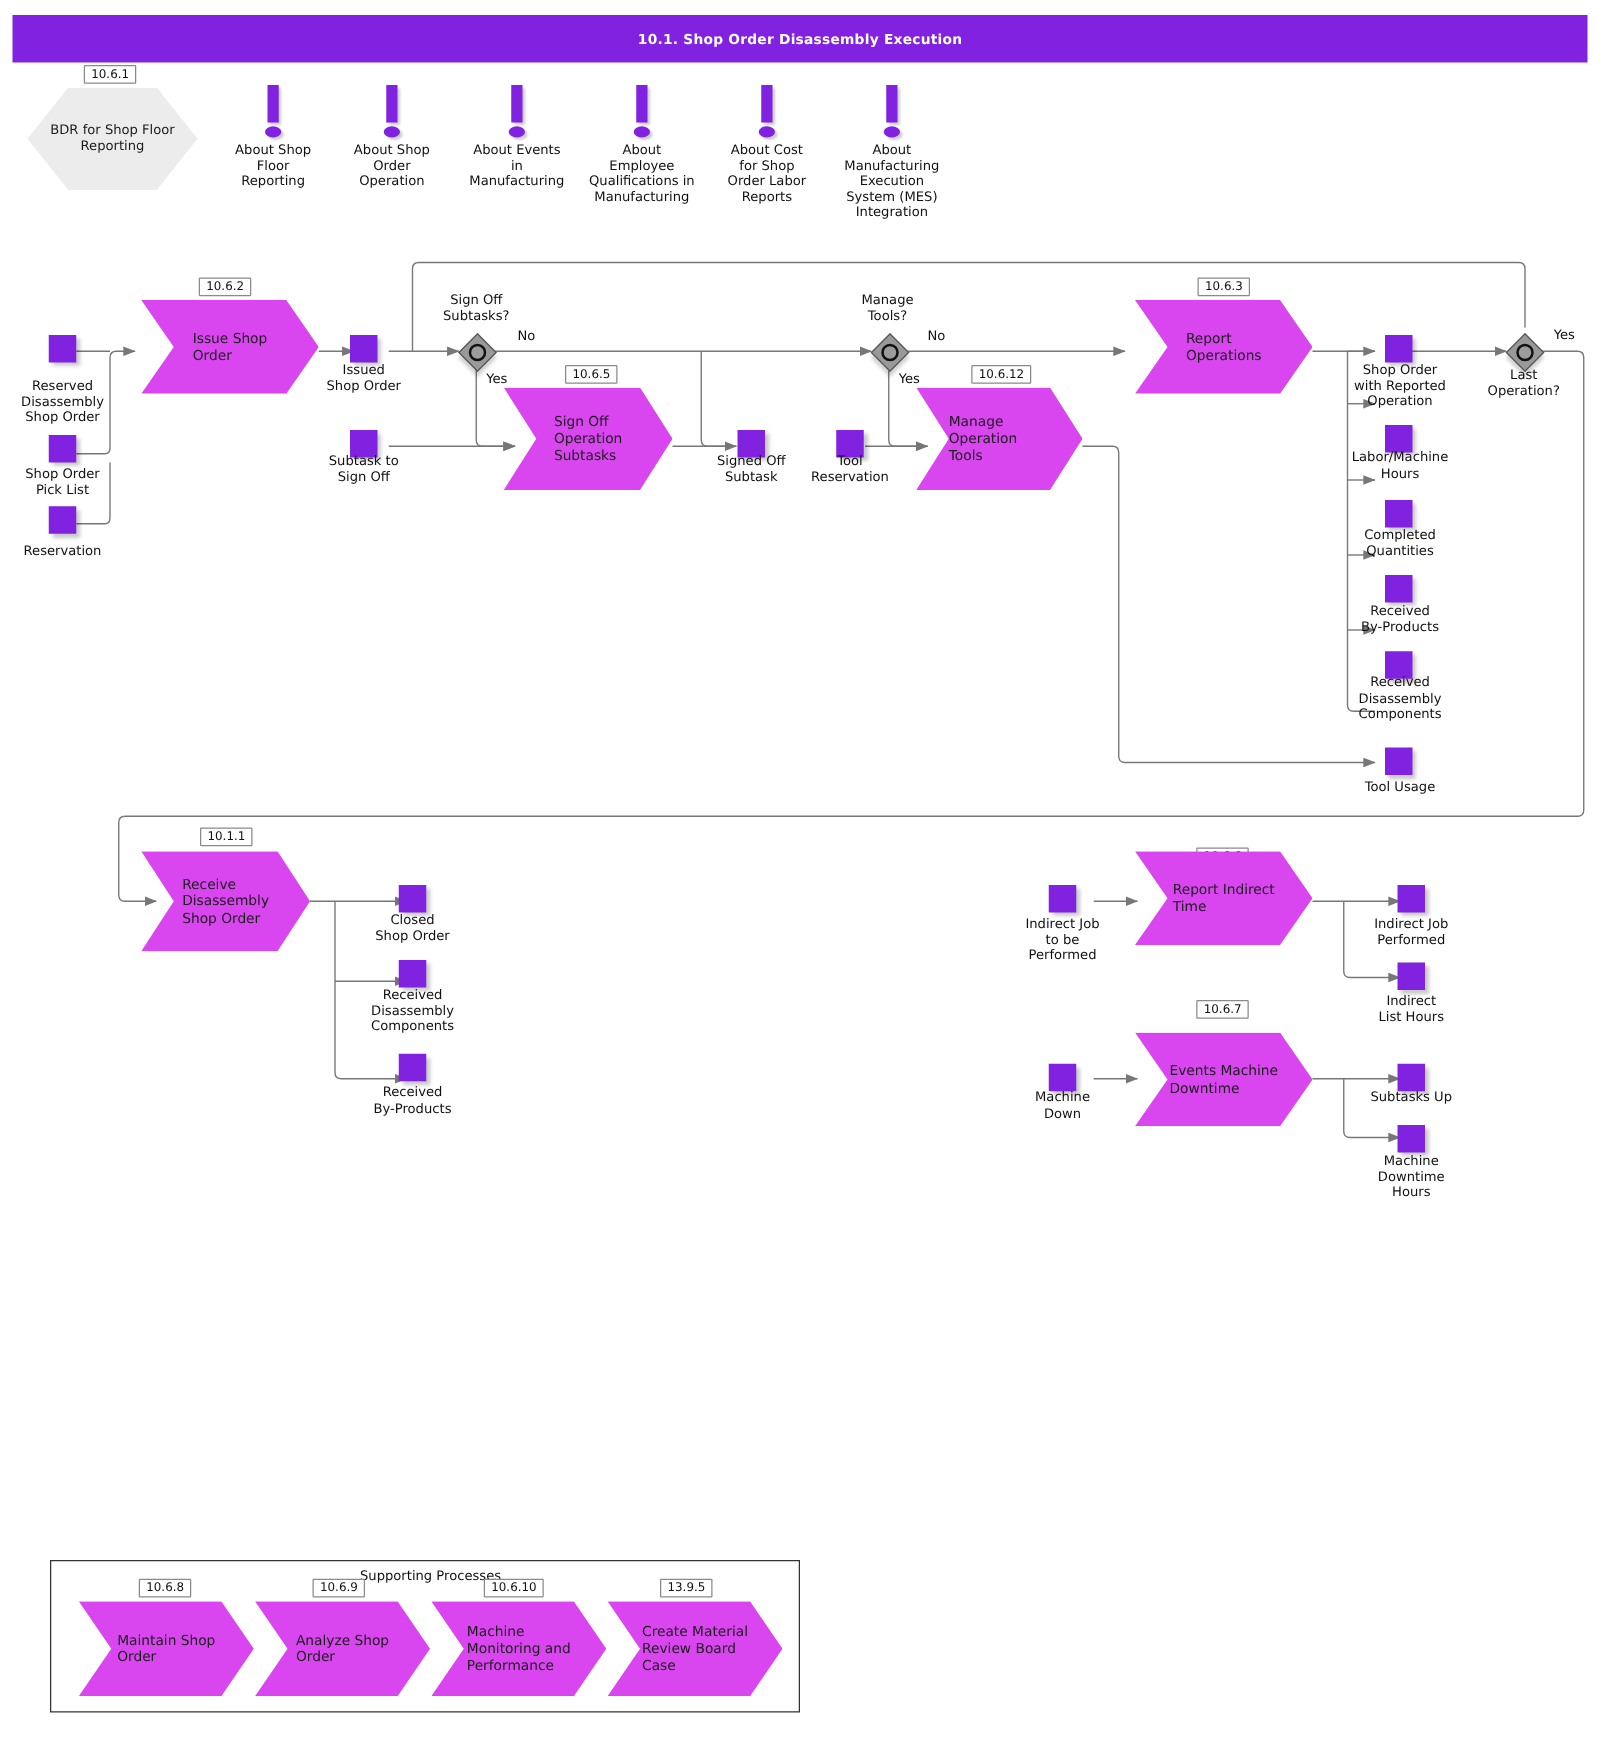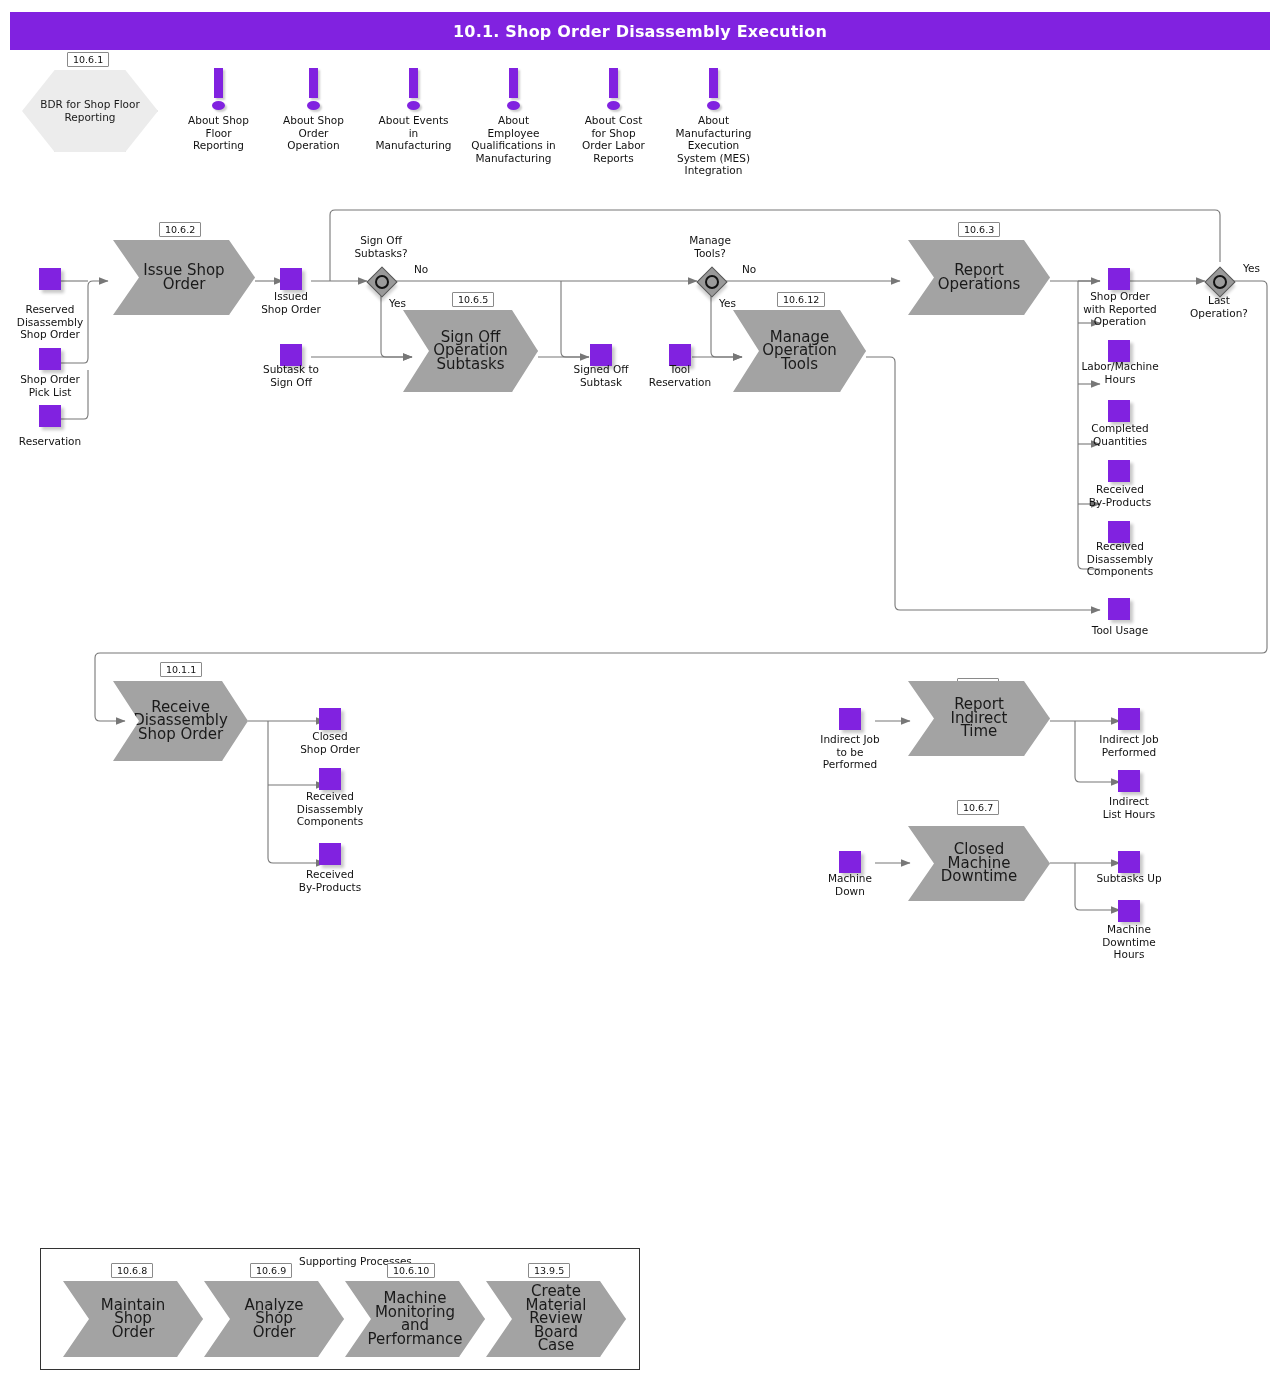--- a/index.html
+++ b/index.html
@@ -3,36 +3,36 @@
 <meta charset="utf-8">
 <style>
   html,body{margin:0;padding:0;background:#ffffff;}
   body{font-family:"DejaVu Sans","Liberation Sans",sans-serif;}
   #canvas{position:relative;width:1283px;height:1390px;overflow:hidden;background:#fff;}
 
   
   .titlebar{
     position:absolute;left:10px;top:12px;width:1260px;height:38px;
     background:#8122E0;
-    color:#ffffff;font-size:16px;font-weight:bold;
+    color:#ffffff;font-size:11px;font-weight:bold;
     display:flex;align-items:center;justify-content:center;
     letter-spacing:.2px;
   }
 
   
   #wires{position:absolute;left:0;top:0;width:1283px;height:1390px;pointer-events:none;}
 
   
   .proc{
     position:absolute;
-    background:#a3a3a3;
+    background:#d946ef;
     box-shadow:4px 4px 3px rgba(0,0,0,.18);
     clip-path:polygon(0 0, calc(100% - 26px) 0, 100% 50%, calc(100% - 26px) 100%, 0 100%, 26px 50%);
     display:flex;align-items:center;justify-content:center;
-    text-align:center;color:#1a1a1a;font-size:15px;line-height:13.5px;
+    color:#1a1a1a;font-size:11px;line-height:13.5px;
   }
   .proc span{display:block;padding:0 26px;}
 
   
   .hexa{
     position:absolute;background:#ECECEC;
     box-shadow:4px 4px 3px rgba(0,0,0,.16);
     clip-path:polygon(24% 0, 76% 0, 100% 50%, 76% 100%, 24% 100%, 0 50%);
     display:flex;align-items:center;justify-content:center;text-align:center;
     font-size:10.5px;line-height:13px;color:#1a1a1a;
@@ -353,34 +353,34 @@
   <div class="obj" style="left:1118px;top:770px;"></div>
   <div class="objlbl" style="left:1073px;top:795px;width:112px;">Indirect
 List Hours</div>
 
   <div class="obj" style="left:839px;top:851px;"></div>
   <div class="objlbl" style="left:794px;top:872px;width:112px;">Machine
 Down</div>
 
   <div class="idtag" style="left:957px;top:800px;">10.6.7</div>
   <div class="proc" style="left:908px;top:826px;width:142px;height:75px;">
-    <span style="white-space:pre-line;">Closed Machine
+    <span style="white-space:pre-line;">Events Machine
 Downtime</span>
   </div>
 
   <div class="obj" style="left:1118px;top:851px;"></div>
   <div class="objlbl" style="left:1073px;top:872px;width:112px;">Subtasks Up</div>
 
   <div class="obj" style="left:1118px;top:900px;"></div>
   <div class="objlbl" style="left:1073px;top:923px;width:112px;">Machine
 Downtime
 Hours</div>
 
   <div class="supframe" style="left:40px;top:1248px;width:598px;height:120px;"></div>
-  <div class="supcaption" style="left:286px;top:1255px;margin-left:11px;">Supporting Processes</div>
+  <div class="supcaption" style="left:286px;top:1255px;">Supporting Processes</div>
 
   <div class="idtag" style="left:111px;top:1263px;">10.6.8</div>
   <div class="proc" style="left:63px;top:1281px;width:140px;height:76px;">
     <span style="white-space:pre-line;">Maintain Shop
 Order</span>
   </div>
 
   <div class="idtag" style="left:250px;top:1263px;">10.6.9</div>
   <div class="proc" style="left:204px;top:1281px;width:140px;height:76px;">
     <span style="white-space:pre-line;">Analyze Shop

